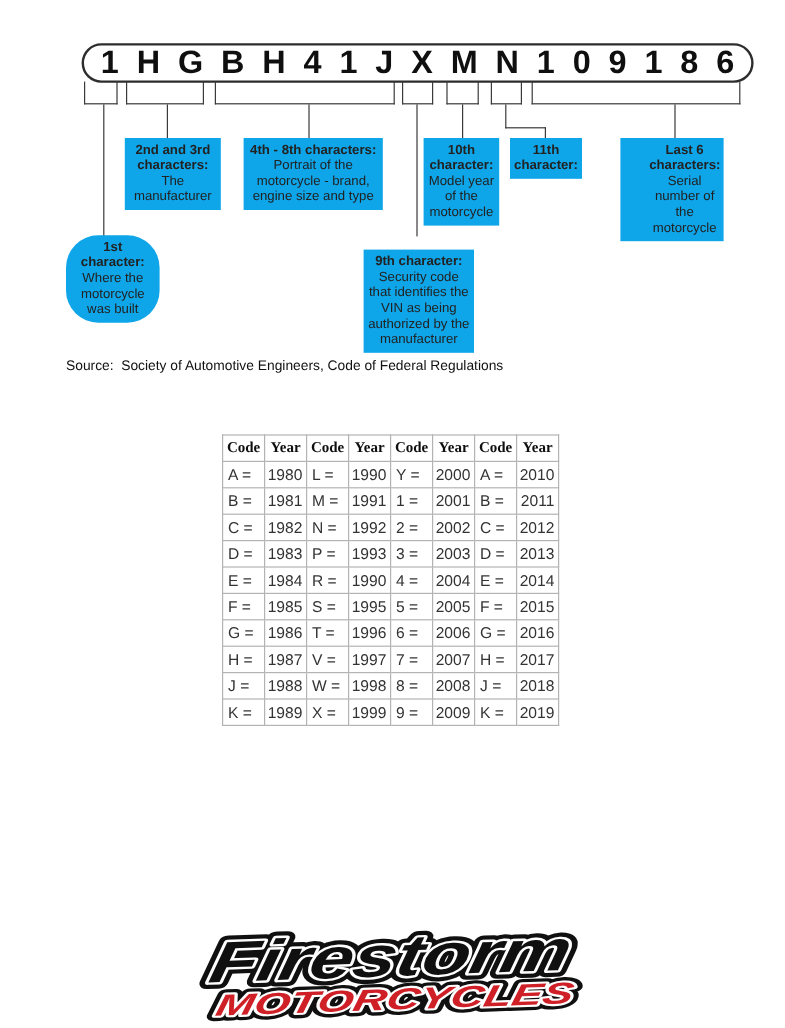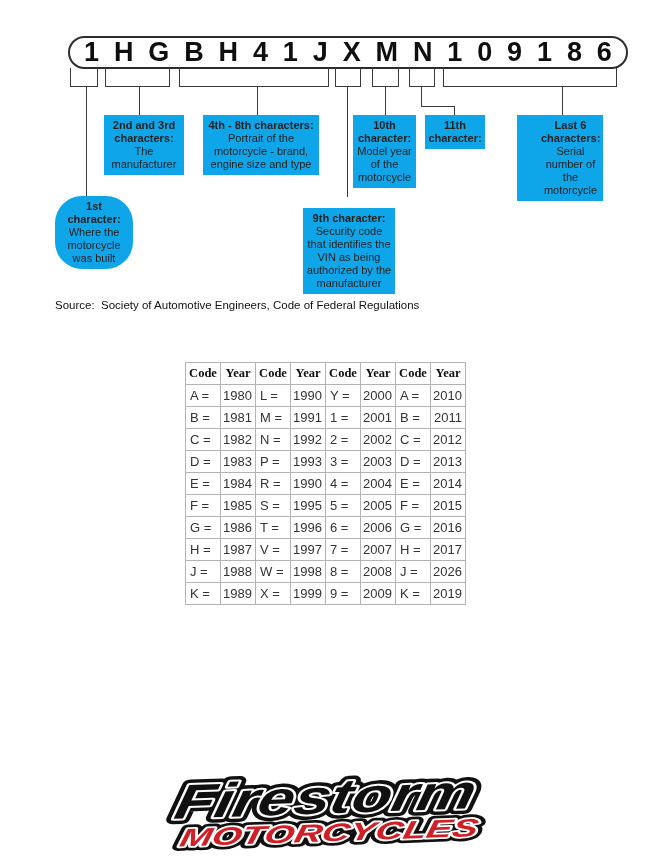--- a/index.html
+++ b/index.html
@@ -218,21 +218,21 @@
           <td class="year-cell">2017</td>
         </tr>
         <tr>
           <td class="code-cell">J =</td>
           <td class="year-cell">1988</td>
           <td class="code-cell">W =</td>
           <td class="year-cell">1998</td>
           <td class="code-cell">8 =</td>
           <td class="year-cell">2008</td>
           <td class="code-cell">J =</td>
-          <td class="year-cell">2026</td>
+          <td class="year-cell">2018</td>
         </tr>
         <tr>
           <td class="code-cell">K =</td>
           <td class="year-cell">1989</td>
           <td class="code-cell">X =</td>
           <td class="year-cell">1999</td>
           <td class="code-cell">9 =</td>
           <td class="year-cell">2009</td>
           <td class="code-cell">K =</td>
           <td class="year-cell">2019</td>

